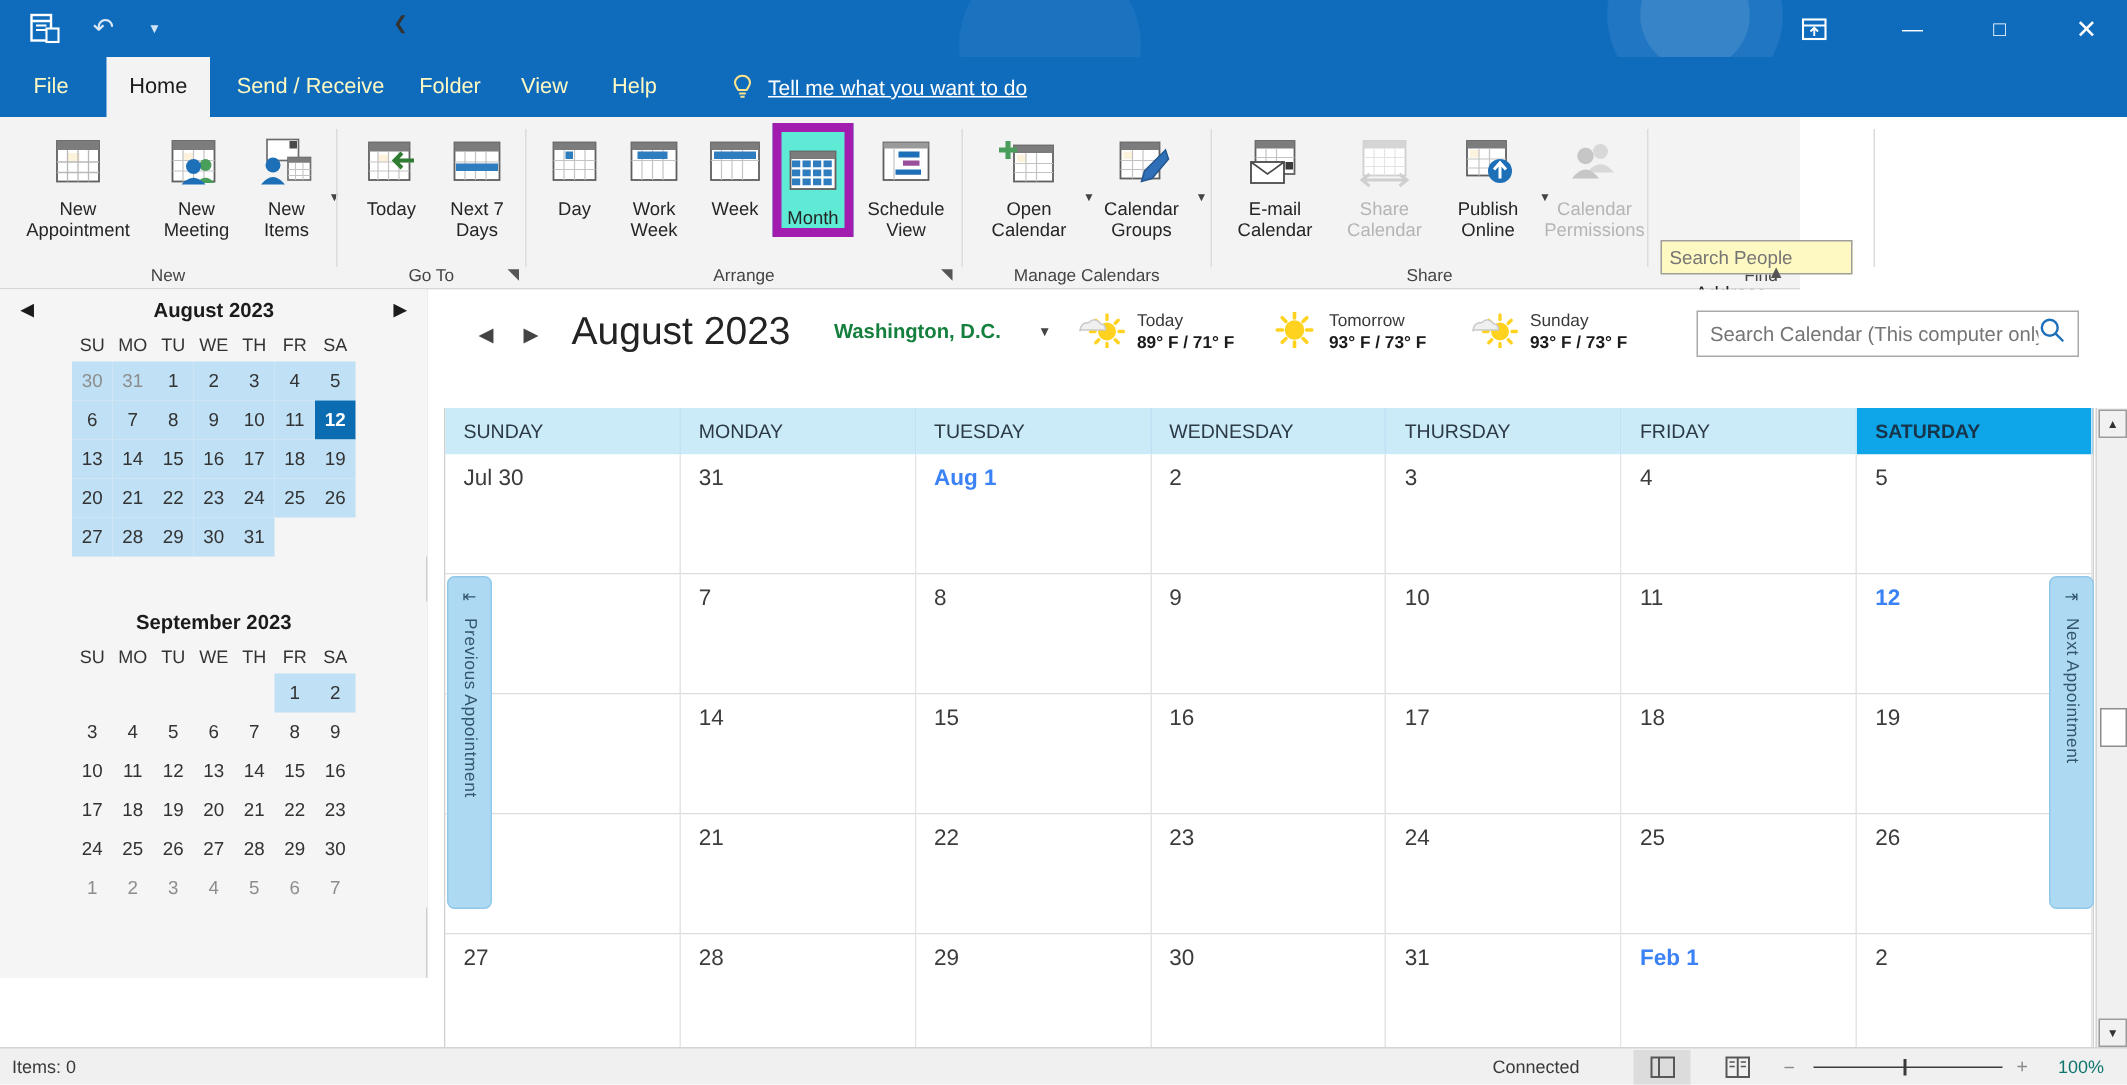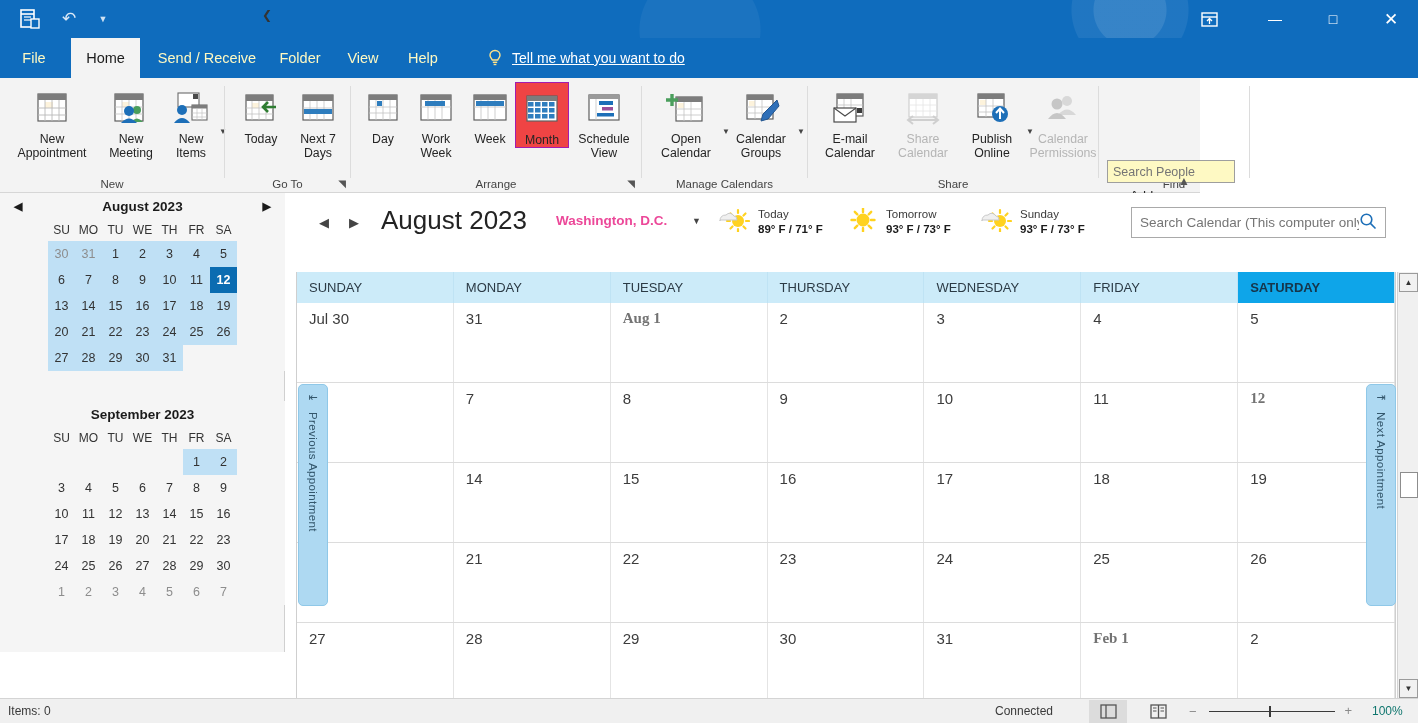--- a/index.html
+++ b/index.html
@@ -90,21 +90,21 @@
     position: absolute; top: 8px; width: 1px; height: 92px; background: #dcdcdc;
   }
   .rbtn {
     position: absolute; top: 6px; display: flex; flex-direction: column;
     align-items: center; font-size: 12.3px; color: #252525; line-height: 14px;
     text-align: center;
   }
   .rbtn .ico { height: 48px; display:flex; align-items:center; justify-content:center; }
   .rbtn .lbl { white-space: pre-line; }
   .rbtn.dim { color: #b5b5b5; }
-  .rbtn.selected { background: #ef4444; border: 1px solid #a21caf; }
+  .rbtn.selected { background: #5eead4; border: 6px solid #a21caf; }
   .dialog-launcher {
     position: absolute; bottom: 4px; font-size: 10px; color: #555;
   }
   .ribbon-collapse {
     position: absolute; right: 10px; bottom: 4px; font-size: 12px; color: #555;
   }
   .searchpeople {
     position: absolute; left: 1107px; top: 82px; width: 128px; height: 23px;
     border: 1px solid #9e9e9e; background: #fef9c3; font-size: 12.5px;
     color: #333; padding: 3px 5px;
@@ -155,21 +155,21 @@
     font-size: 13px; color: #444;
   }
   .na-prev { left: 27px; }
   .na-next { left: 57px; }
   .cal-title {
     position: absolute; left: 95px; top: 12px;
     font-size: 26px; color: #232323; font-weight: normal;
   }
   .loc {
     position: absolute; left: 270px; top: 20px;
-    font-size: 13.5px; font-weight: bold; color: #ec4899;
+    font-size: 13.5px; font-weight: bold; color: #15803d;
   }
   .loc-caret { position: absolute; left: 406px; top: 23px; font-size: 9px; color: #444; }
   .wx { position: absolute; top: 14px; display: flex; align-items: center; gap: 8px; }
   .wx-1 { left: 432px; }
   .wx-2 { left: 562px; }
   .wx-3 { left: 694px; }
   .wx-txt { font-size: 11.5px; color: #3a3a3a; line-height: 15px; }
   .wx-txt b { font-size: 11.5px; color: #1b1b1b; }
   .searchcal {
     position: absolute; left: 845px; top: 14px; width: 255px; height: 31px;
@@ -192,21 +192,21 @@
     padding-left: 12px; font-size: 13px; color: #2b3a45;
     border-right: 1px solid #bfe3f4;
   }
   .dowcell.sel { background: #0ea5e9; font-weight: bold; color: #1c3murky; color:#16354a; }
   .weekrow { display: grid; grid-template-columns: repeat(7, 1fr); border-top: 1px solid #dcdcdc; }
   .weekrow.first { border-top: none; }
   .daycell {
     height: 79px; border-right: 1px solid #e4e4e4; padding: 7px 0 0 12px;
     font-size: 15px; color: #3c3c3c; background: #fff; position: relative;
   }
-  .daycell.bold { font-weight: bold; color: #737373; font-family: Liberation Serif, serif; }
+  .daycell.bold { font-weight: bold; color: #3b82f6; }
   .daycell.satcol { }
   .r2 .daycell, .r3 .daycell, .r4 .daycell { height: 79px; }
   .selweek { box-shadow: inset 0 2px 0 #7fc4e8; }
 
   .prevappt, .nextappt {
     position: absolute; width: 30px; background: #aed9f2;
     border: 1px solid #8fc8e8; border-radius: 5px;
     display: flex; flex-direction: column; align-items: center; justify-content: flex-start;
     padding-top: 6px; color: #33566b;
   }
@@ -847,22 +847,22 @@
       </svg>
     </span>
   </div>
 </div>
 
 <div class="monthwrap">
   <div class="dowrow" id="dow-row">
       <div class="dowcell">SUNDAY</div>
       <div class="dowcell">MONDAY</div>
       <div class="dowcell">TUESDAY</div>
+      <div class="dowcell">WEDNESDAY</div>
       <div class="dowcell">THURSDAY</div>
-      <div class="dowcell">WEDNESDAY</div>
       <div class="dowcell">FRIDAY</div>
       <div class="dowcell sel">SATURDAY</div>
     </div>
   <div id="weeks">
       <div class="weekrow r0 first">
         <div class="daycell">Jul 30</div>
         <div class="daycell">31</div>
         <div class="daycell bold">Aug 1</div>
         <div class="daycell">2</div>
         <div class="daycell">3</div>

